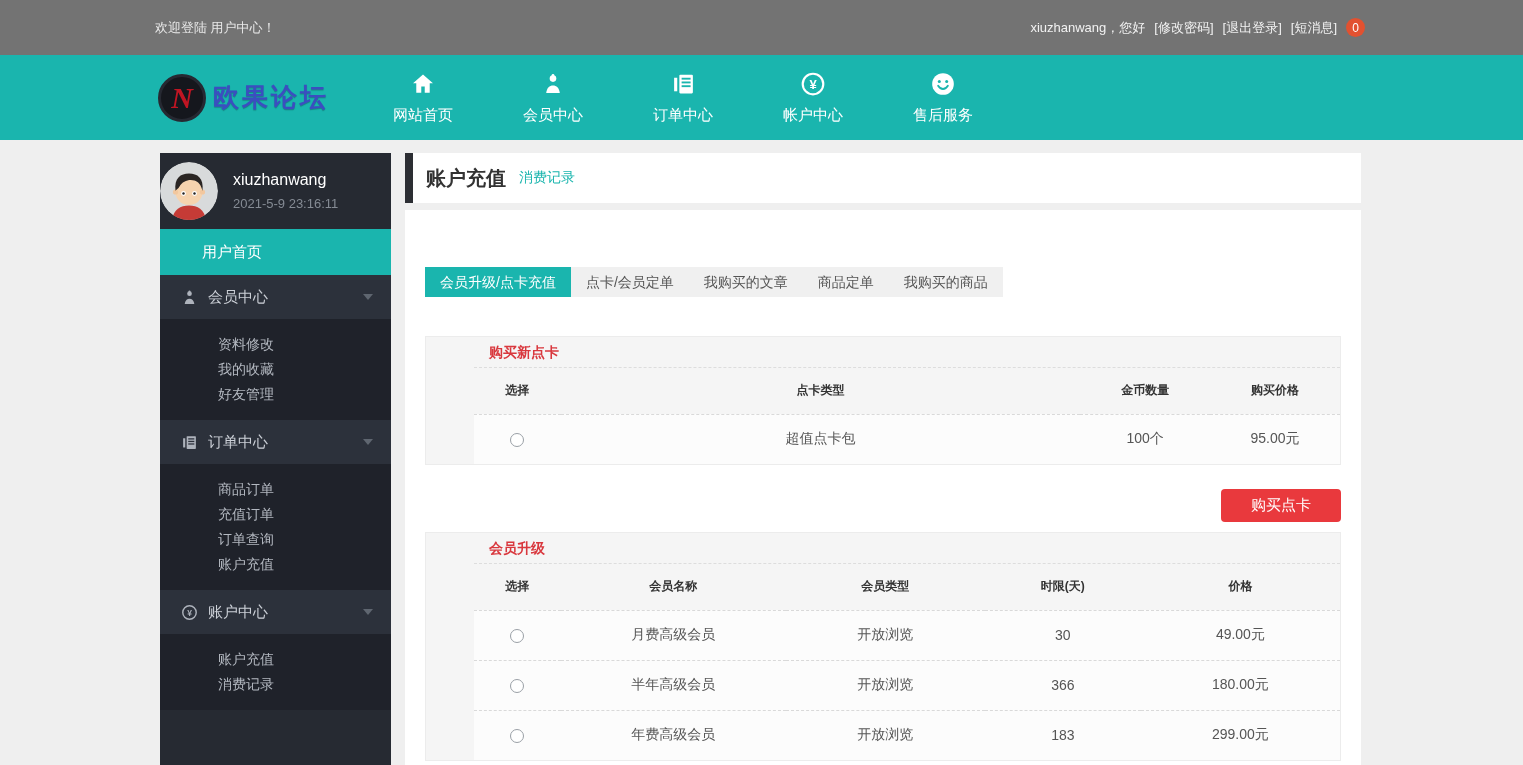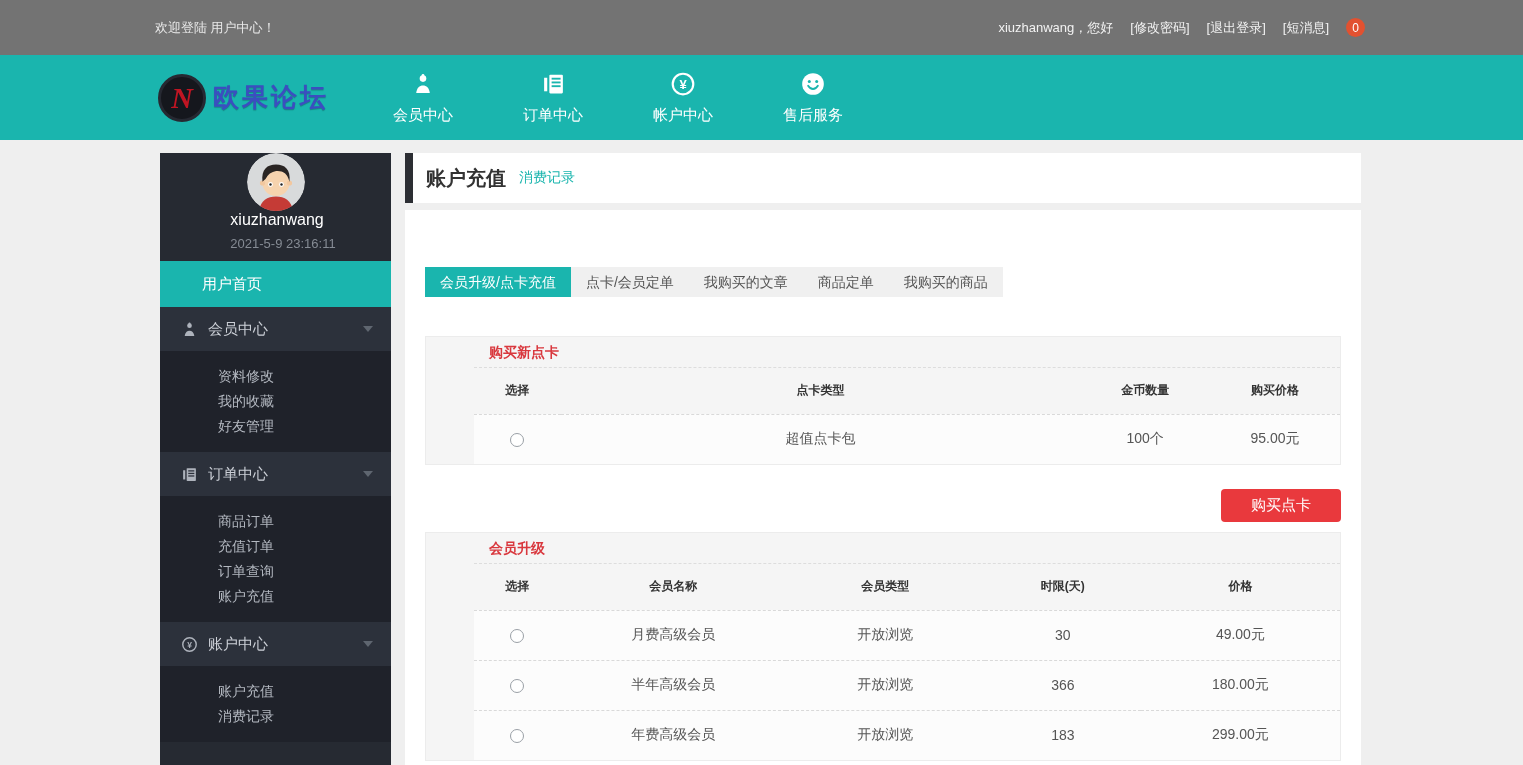--- a/index.html
+++ b/index.html
@@ -5,36 +5,36 @@
   * { margin:0; padding:0; box-sizing:border-box; }
   html,body { width:1523px; height:765px; overflow:hidden; }
   body {
     font-family:"Liberation Sans","DejaVu Sans",sans-serif;
     background:#efefef;
     position:relative;
   }
   
   .topbar{height:55px;background:#737373;display:flex;align-items:center;justify-content:space-between;padding:0 158px 0 155px;}
   .topbar-welcome{font-size:13px;color:#e8e8e8;}
-  .topbar-right{display:flex;align-items:center;gap:17px;font-size:13px;color:#f2f2f2;}
+  .topbar-right{display:flex;align-items:center;gap:9px;font-size:13px;color:#f2f2f2;}
   .topbar-link{color:#f2f2f2;cursor:pointer;}
   .badge{min-width:19px;height:19px;border-radius:50%;background:#e25130;color:#fff;font-size:12px;display:flex;align-items:center;justify-content:center;}
   
   .navbar{height:85px;background:#1ab5ae;position:relative;display:flex;align-items:center;}
   .logo{display:flex;align-items:center;margin-left:158px;cursor:pointer;}
   .logo-circle{width:48px;height:48px;border-radius:50%;background:#15171d;border:3px solid #262932;display:flex;align-items:center;justify-content:center;flex-shrink:0;}
   .logo-letter{color:#c01523;font-family:"Liberation Serif","DejaVu Serif",serif;font-weight:bold;font-style:italic;font-size:30px;line-height:1;}
   .logo-text{margin-left:7px;font-size:26px;font-weight:bold;color:#3b4ec0;letter-spacing:3px;text-shadow:0 1px 1px rgba(0,0,0,0.25);}
   .nav-items{position:absolute;left:358px;top:0;height:100%;display:flex;}
   .nav-item{width:130px;display:flex;flex-direction:column;align-items:center;justify-content:center;color:#fff;cursor:pointer;}
   .nav-icon{height:27px;display:flex;align-items:center;margin-bottom:9px;}
   .nav-label{font-size:15px;}
   
   .sidebar{position:absolute;left:160px;top:153px;width:231px;height:612px;background:#262a32;}
-  .profile{height:108px;display:flex;align-items:center;flex-direction:column;}
+  .profile{height:76px;display:flex;align-items:center;}
   .avatar{width:58px;height:58px;border-radius:50%;overflow:hidden;flex-shrink:0;}
   .profile-info{margin-left:15px;}
   .profile-name{font-size:16px;color:#fff;}
   .profile-time{font-size:13px;color:#858b94;margin-top:7px;}
   .side-home{height:46px;line-height:46px;background:#1ab5ae;color:#fff;padding-left:42px;font-size:15px;cursor:pointer;}
   .side-group-header{height:44px;background:#2c313b;display:flex;align-items:center;padding:0 18px 0 21px;font-size:15px;color:#ccd0d7;cursor:pointer;}
   .gicon{width:17px;height:17px;margin-right:10px;color:#aeb3bc;flex-shrink:0;}
   .caret{margin-left:auto;width:0;height:0;border-left:5px solid transparent;border-right:5px solid transparent;border-top:6px solid #5f6670;}
   .side-sub{background:#1f222a;padding:13px 16px;}
   .side-sub-item{line-height:25px;padding-left:42px;font-size:14px;color:#b3b8c0;cursor:pointer;}
@@ -76,20 +76,28 @@
 <div class="navbar">
   <div class="logo">
     <span class="logo-circle">
       <span class="logo-letter">N</span>
     </span>
     <span class="logo-text">欧果论坛</span>
   </div>
   <div class="nav-items">
     <div class="nav-item">
       <span class="nav-icon">
+        <svg width="26" height="26" viewBox="0 0 24 24">
+            <path d="M12 3.2l9.2 8.1h-3v8.7h-4.6v-5.6H10.4v5.6H5.8v-8.7h-3z" fill="#fff"></path>
+          </svg>
+      </span>
+      <span class="nav-label">网站首页</span>
+    </div>
+    <div class="nav-item">
+      <span class="nav-icon">
         <svg width="24" height="26" viewBox="0 0 24 24">
             <circle cx="12" cy="6.6" r="3.3" fill="#fff"></circle>
             <path d="M5.2 21c.6-5 3.4-7.4 6.8-7.4s6.2 2.4 6.8 7.4z" fill="#fff"></path>
             <circle cx="12" cy="3.4" r="1.4" fill="#fff"></circle>
           </svg>
       </span>
       <span class="nav-label">会员中心</span>
     </div>
     <div class="nav-item">
       <span class="nav-icon">

